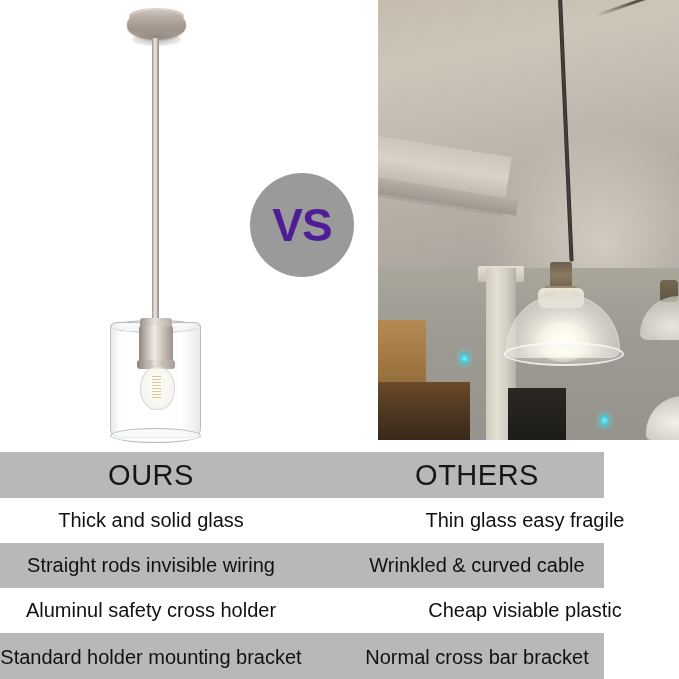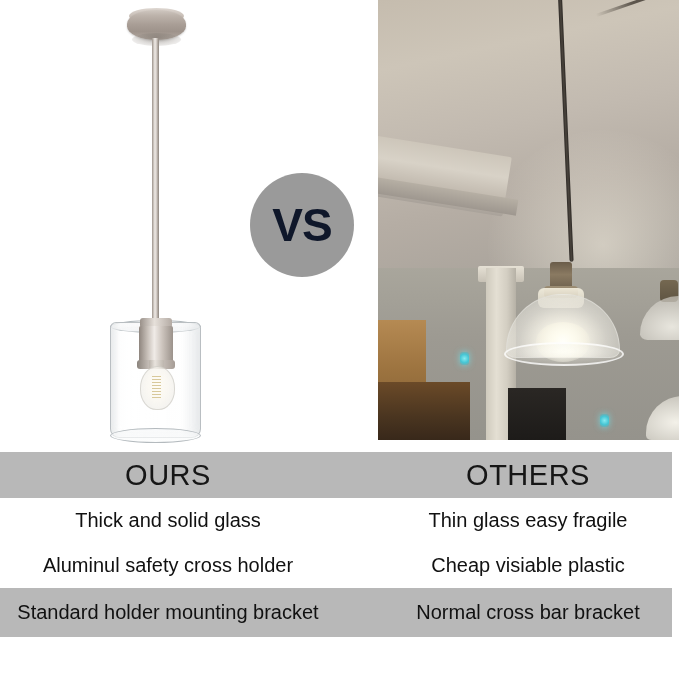--- a/index.html
+++ b/index.html
@@ -171,21 +171,21 @@
   #vs-badge {
     position: absolute;
     left: 250px; top: 173px;
     width: 104px; height: 104px;
     border-radius: 50%;
     display: flex;
     align-items: center;
     justify-content: center;
   }
   #vs-badge .vs-text {
-    color: #0f172a;
+    color: #4c1d95;
     font-family: "Liberation Sans", sans-serif;
     font-size: 46px;
     font-weight: bold;
     letter-spacing: -1px;
     line-height: 1;
     user-select: none;
   }
 
   
   #photo-others {
@@ -378,21 +378,21 @@
 
   
   #compare-table {
     position: absolute;
     left: 0; top: 452px;
     width: 679px;
     height: 227px;
   }
   .trow {
     display: flex;
-    width: 672px;
+    width: 604px;
     align-items: center;
   }
   .trow .cell {
     flex: 0 0 50%;
     text-align: center;
     color: #111111;
     font-family: "Liberation Sans", sans-serif;
     white-space: nowrap;
   }
   .trow.header {
@@ -405,20 +405,21 @@
     letter-spacing: 0.5px;
     color: #161616;
   }
   .trow.shaded {
     height: 45px;
     background: #b8b8b8;
   }
   .trow.plain {
     height: 45px;
     background: #ffffff;
+    gap: 48px;
   }
   .trow.body .cell {
     font-size: 20px;
   }
   .trow.last {
     height: 49px;
   }
   .cell-ours   { padding-right: 14px; }
   .cell-others { padding-left: 10px; }
 </style>
@@ -481,20 +482,24 @@
     <div class="trow header" style="background: rgb(184, 184, 184);">
       <div class="cell cell-ours">OURS</div>
       <div class="cell cell-others">OTHERS</div>
     </div>
 
     <div class="trow body plain" style="background: rgb(255, 255, 255);">
       <div class="cell cell-ours">Thick and solid glass</div>
       <div class="cell cell-others">Thin glass easy fragile</div>
     </div>
 
+    <div class="trow body shaded" style="background: rgb(184, 184, 184);">
+      <div class="cell cell-ours">Straight rods invisible wiring</div>
+      <div class="cell cell-others">Wrinkled &amp; curved cable</div>
+    </div>
 
     <div class="trow body plain" style="background: rgb(255, 255, 255);">
       <div class="cell cell-ours">Aluminul safety cross holder</div>
       <div class="cell cell-others">Cheap visiable plastic</div>
     </div>
 
     <div class="trow body shaded last" style="background: rgb(184, 184, 184);">
       <div class="cell cell-ours">Standard holder mounting bracket</div>
       <div class="cell cell-others">Normal cross bar bracket</div>
     </div>

